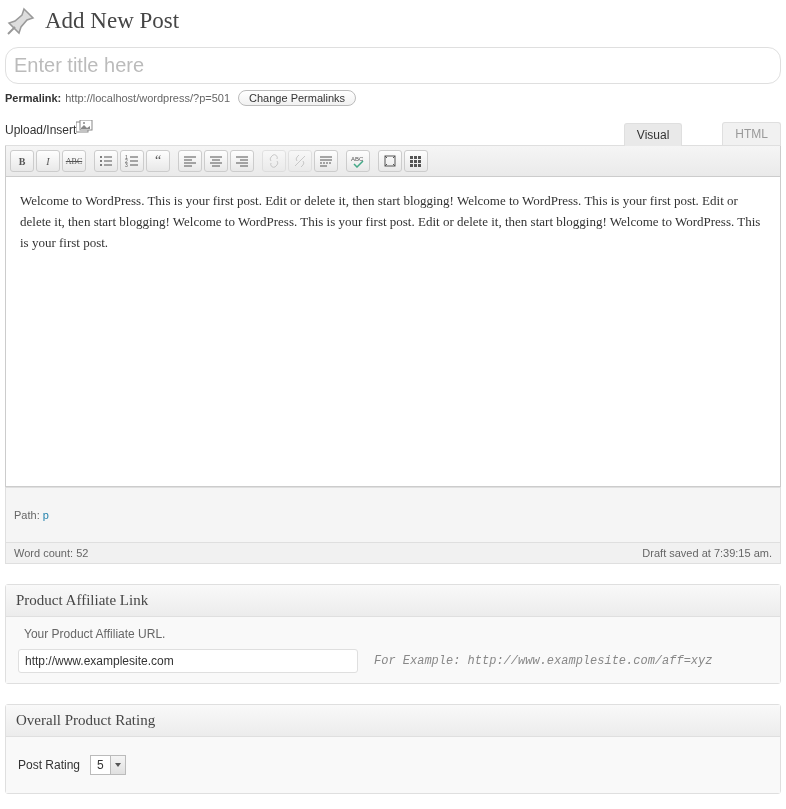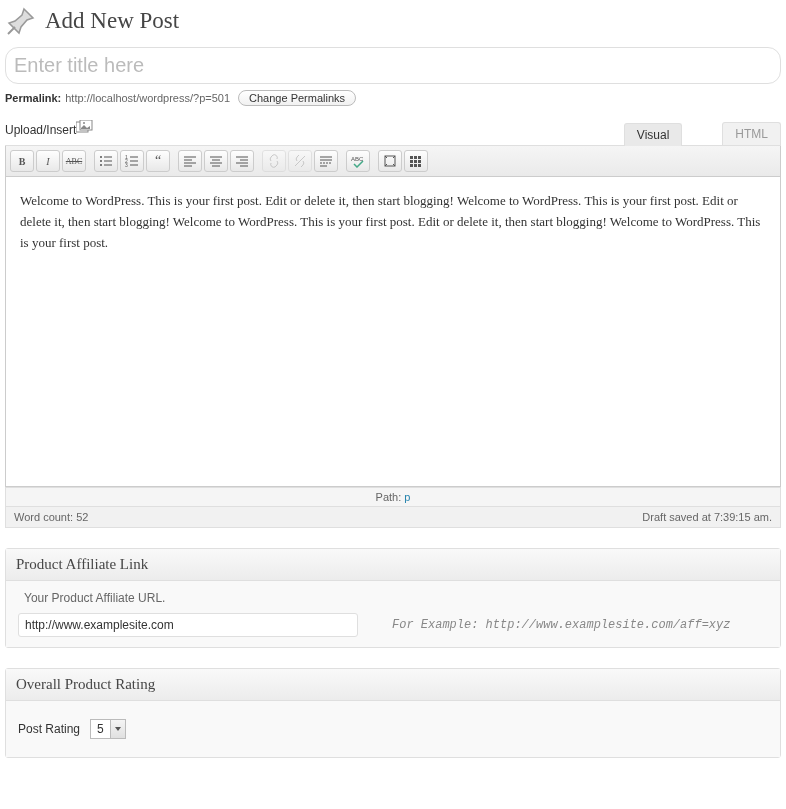--- a/index.html
+++ b/index.html
@@ -138,24 +138,23 @@
       font-family: Georgia, "Times New Roman", serif;
       font-size: 13px;
       color: #333;
       line-height: 1.6;
       background: #fff;
     }
     .editor-path {
       border: 1px solid #dfdfdf;
       border-top: 1px solid #dfdfdf;
       background: #f5f5f5;
-      padding: 3px 8px;
+      padding: 21px 8px;
       font-size: 11px;
       color: #666;
-      text-align: center;
     }
     .editor-path span { color: #2583ad; }
     .editor-footer {
       border: 1px solid #dfdfdf;
       border-top: none;
       background: #f1f1f1;
       padding: 4px 8px;
       font-size: 11px;
       color: #666;
       display: flex;
@@ -181,21 +180,21 @@
     }
     .desc-label {
       color: #666;
       font-size: 12px;
       margin-bottom: 8px;
       margin-left: 6px;
     }
     .aff-row {
       display: flex;
       align-items: center;
-      gap: 34px;
+      gap: 16px;
     }
     .aff-input {
       width: 340px;
       padding: 4px 6px;
       border: 1px solid #dfdfdf;
       border-radius: 3px;
       background: #fff;
       font-size: 12px;
       color: #333;
     }

